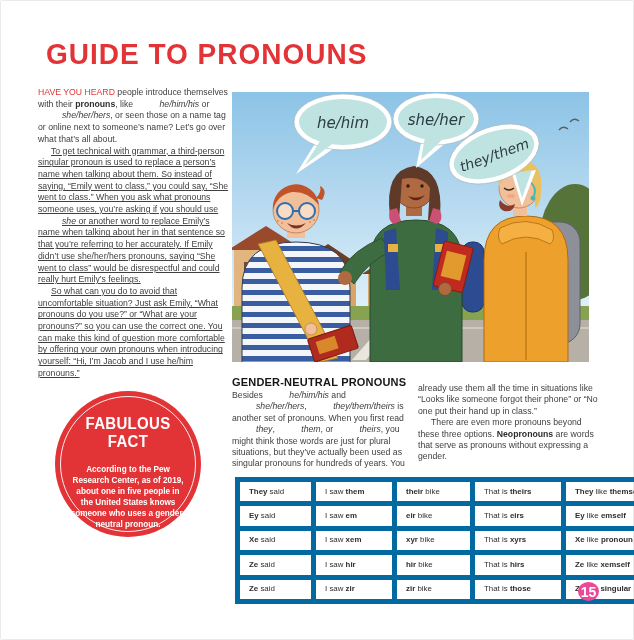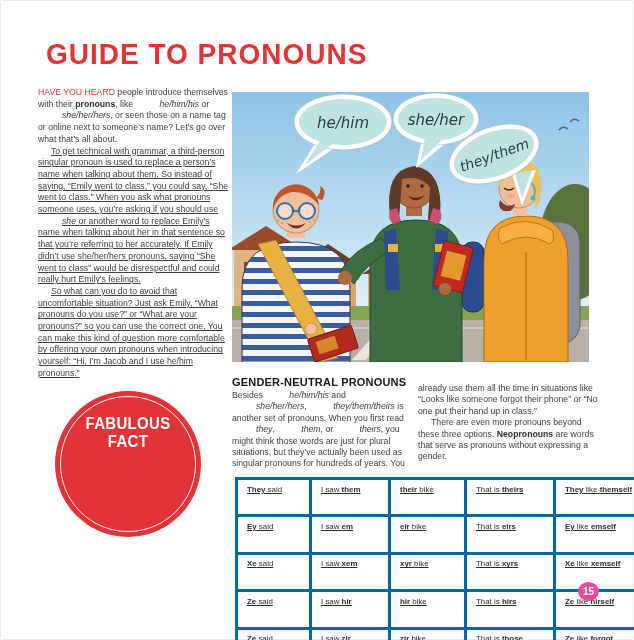--- a/index.html
+++ b/index.html
@@ -50,34 +50,34 @@
   .gn-col2 { position:absolute; left:418px; top:383px; width:180px; }
   .gn-col2 p { margin:0; }
   .gn-col2 p.indent { text-indent:13px; }
 
   table.pronouns {
     position:absolute; left:235px; top:477px;
     border-collapse:collapse; table-layout:fixed; width:358px;
     font-size:7.9px; color:#2e2e2e;
   }
   table.pronouns td {
-    border:3px solid #0369a1; height:18.4px; padding:0 2px 16px 9px;
-    white-space:nowrap; overflow:hidden;text-decoration:underline;
+    border:5px solid #0369a1; height:18.4px; padding:0 2px 1px 9px;
+    white-space:nowrap; overflow:hidden;
   }
   table.pronouns td:nth-child(1){ width:60px; }
   table.pronouns td:nth-child(2){ width:65px; }
   table.pronouns td:nth-child(3){ width:62px; }
   table.pronouns td:nth-child(4){ width:75px; }
   table.pronouns td:nth-child(5){ width:96px; }
 
   .page-badge {
     position:absolute; left:578px; top:582px; width:21px; height:19px;
     border-radius:50%; background:#ec4899; color:#fff;
     display:flex; align-items:center; justify-content:center;
-    font-size:10px; font-weight:bold;
+    font-size:14px; font-weight:bold;
   }
 </style>
 </head>
 <body>
 
 <div class="page">
 
   <div class="title">GUIDE TO PRONOUNS</div>
 
   <div class="intro">
@@ -222,20 +222,21 @@
       <g transform="rotate(-20 262 62)">
         <ellipse cx="262" cy="62" rx="47" ry="27" fill="#ffffff" stroke="#9fb3ba" stroke-width="0.6"></ellipse>
         <ellipse cx="262" cy="62" rx="42" ry="22" fill="#bfe3e0"></ellipse>
         <text class="bubble-text" x="262" y="68" text-anchor="middle" font-size="14">they/them</text>
       </g>
     </g>
   </svg>
 
   <div class="fact">
     <div class="fact-title">FABULOUS FACT</div>
+    <div class="fact-text">According to the Pew Research Center, as of 2019, about one in five people in the United States knows someone who uses a gender-neutral pronoun.</div>
   </div>
 
   <div class="gn-heading">GENDER-NEUTRAL PRONOUNS</div>
   <div class="gn-col gn-col2">
     <p>already use them all the time in situations like “Looks like someone forgot their phone” or “No one put their hand up in class.”</p>
     <p class="indent">There are even more pronouns beyond these three options. <b>Neopronouns</b> are words that serve as pronouns without expressing a gender.</p>
   </div>
   <div class="gn-col gn-col1">Besides <i>he/him/his</i> and <i>she/her/hers</i>, <i>they/them/theirs</i> is another set of pronouns. When you first read <i>they</i>, <i>them</i>, or <i>theirs</i>, you might think those words are just for plural situations, but they’ve actually been used as singular pronouns for hundreds of years. You</div>
 
   <table class="pronouns">
@@ -252,34 +253,34 @@
           <td>I saw <b>em</b></td>
           <td><b>eir</b> bike</td>
           <td>That is <b>eirs</b></td>
           <td><b>Ey</b> like <b>emself</b></td>
         </tr>
         <tr>
           <td><b>Xe</b> said</td>
           <td>I saw <b>xem</b></td>
           <td><b>xyr</b> bike</td>
           <td>That is <b>xyrs</b></td>
-          <td><b>Xe</b> like <b>xemself</b></td>
+          <td><b>Xe</b> like <b>pronoun</b></td>
         </tr>
         <tr>
           <td><b>Ze</b> said</td>
           <td>I saw <b>hir</b></td>
           <td><b>hir</b> bike</td>
           <td>That is <b>hirs</b></td>
-          <td><b>Ze</b> like <b>hirself</b></td>
+          <td><b>Ze</b> like <b>xemself</b></td>
         </tr>
         <tr>
           <td><b>Ze</b> said</td>
           <td>I saw <b>zir</b></td>
           <td><b>zir</b> bike</td>
           <td>That is <b>those</b></td>
-          <td><b>Ze</b> like <b>forgot</b></td>
+          <td><b>Ze</b> like <b>singular</b></td>
         </tr>
       </tbody>
   </table>
 
   <div class="page-badge">15</div>
 
 </div>
 
 </body></html>

